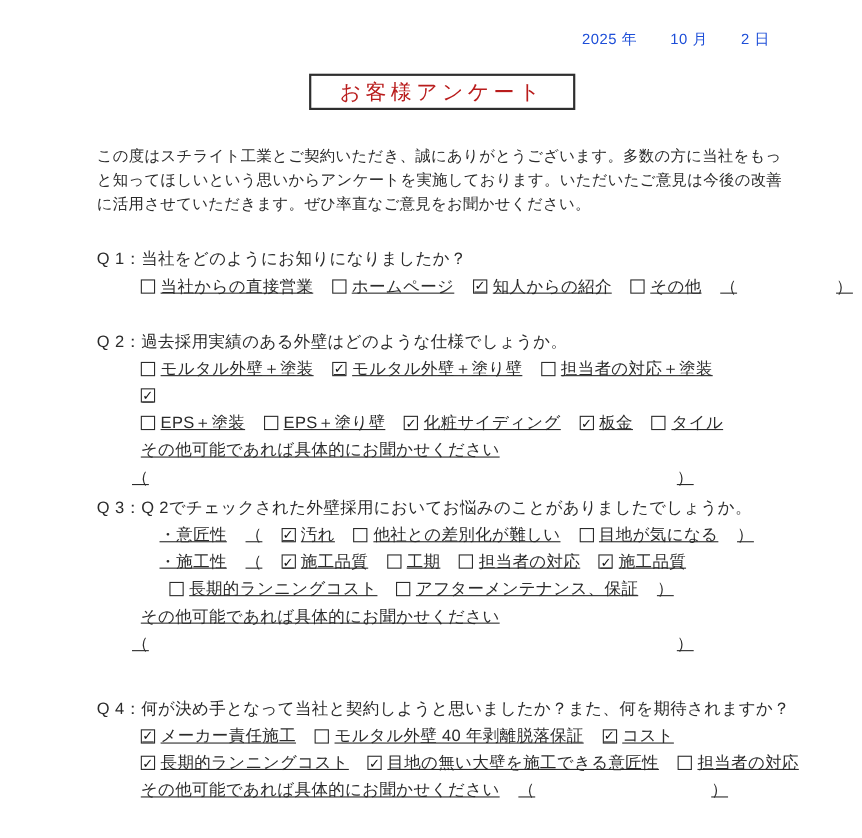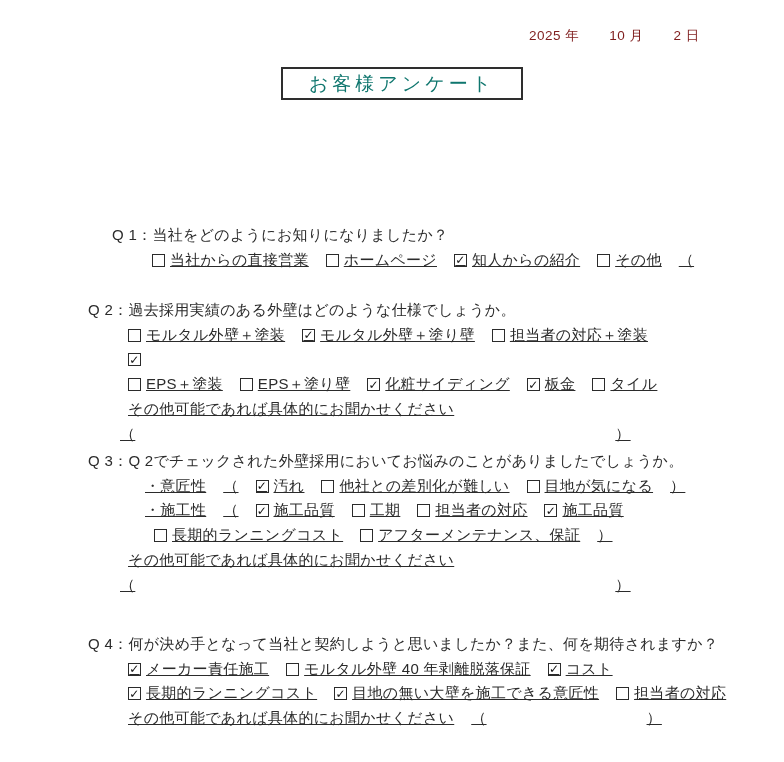--- a/index.html
+++ b/index.html
@@ -7,29 +7,29 @@
   body {
     width:784px; height:762px; position:relative; overflow:hidden;
     font-family:"Liberation Sans","DejaVu Sans",sans-serif;
     color:#2b2b2b;
   }
   .page { position:absolute; inset:0; background:#ffffff; }
 
   .date-row {
     position:absolute; left:529px; top:27px;
     display:flex; column-gap:30px;
-    font-size:13.5px; letter-spacing:0.5px; color:#7f1d1d;
+    font-size:13.5px; letter-spacing:0.5px; color:#1d4ed8;
   }
 
   .title-box {
     position:absolute; left:281px; top:67px; width:242px; height:33px;
     border:2px solid #2e2e2e; background:#fff;
     display:flex; align-items:center; justify-content:center;
   }
-  .title-box span { font-size:19px; letter-spacing:4px; color:#0f766e; }
+  .title-box span { font-size:19px; letter-spacing:4px; color:#b91c1c; }
 
   .intro {
     position:absolute; left:88px; top:130px; width:640px;
     font-size:14px; line-height:22px; letter-spacing:0.25px; color:#2b2b2b;
   }
 
   .question { position:absolute; left:88px; width:672px; color:#2b2b2b; }
   .q-label {
     display:flex; align-items:center; height:24.8px;
     font-size:15px; letter-spacing:0.3px;
@@ -64,23 +64,28 @@
   <div class="date-row">
     <span>2025 年</span>
     <span>10 月</span>
     <span>2 日</span>
   </div>
 
   <div class="title-box">
     <span>お客様アンケート</span>
   </div>
 
+  <div class="intro">
+    <div>この度はスチライト工業とご契約いただき、誠にありがとうございます。多数の方に当社をもっ</div>
+    <div>と知ってほしいという思いからアンケートを実施しております。いただいたご意見は今後の改善</div>
+    <div>に活用させていただきます。ぜひ率直なご意見をお聞かせください。</div>
+  </div>
 
   <div id="questions">
-      <div class="question" style="top: 223px; margin-left: 24px;">
+      <div class="question" style="top: 223px;">
         <div class="q-label">Q 1：当社をどのようにお知りになりましたか？</div>
         <div class="qline options">
           <span class="opt">
             <span class="cb"></span>
             <span class="lbl">当社からの直接営業</span>
           </span>
           <span class="opt">
             <span class="cb"></span>
             <span class="lbl">ホームページ</span>
           </span>

